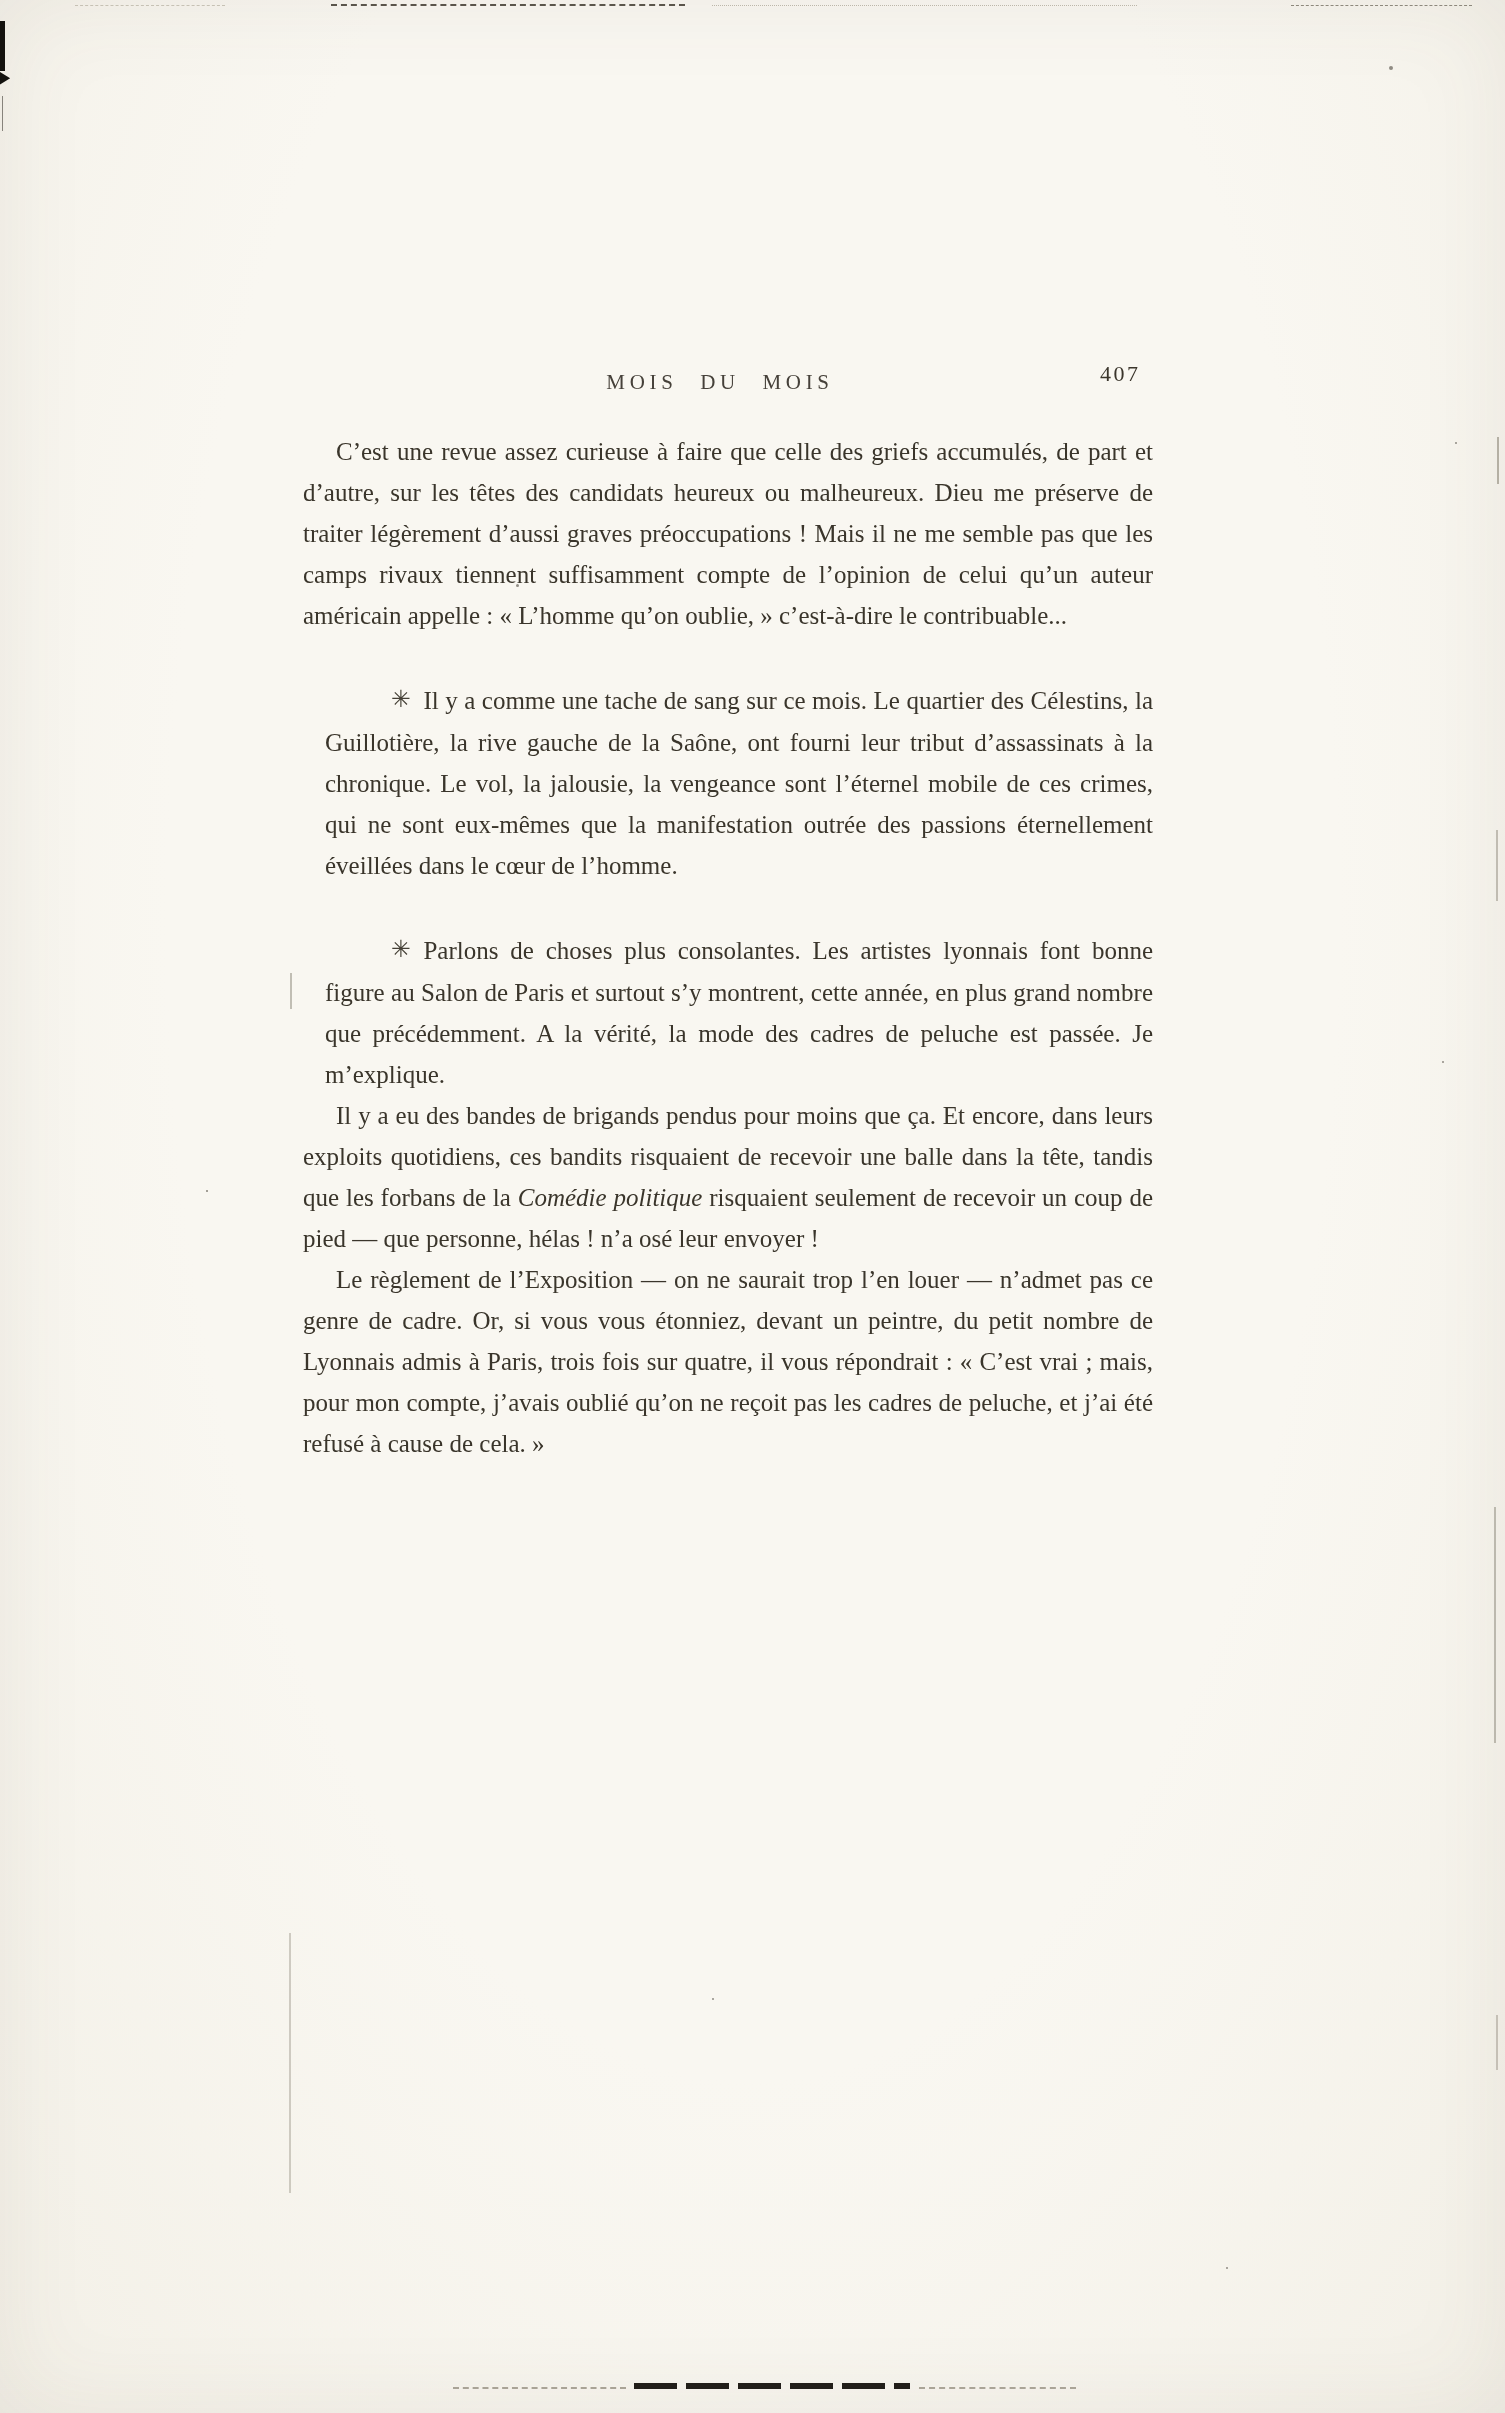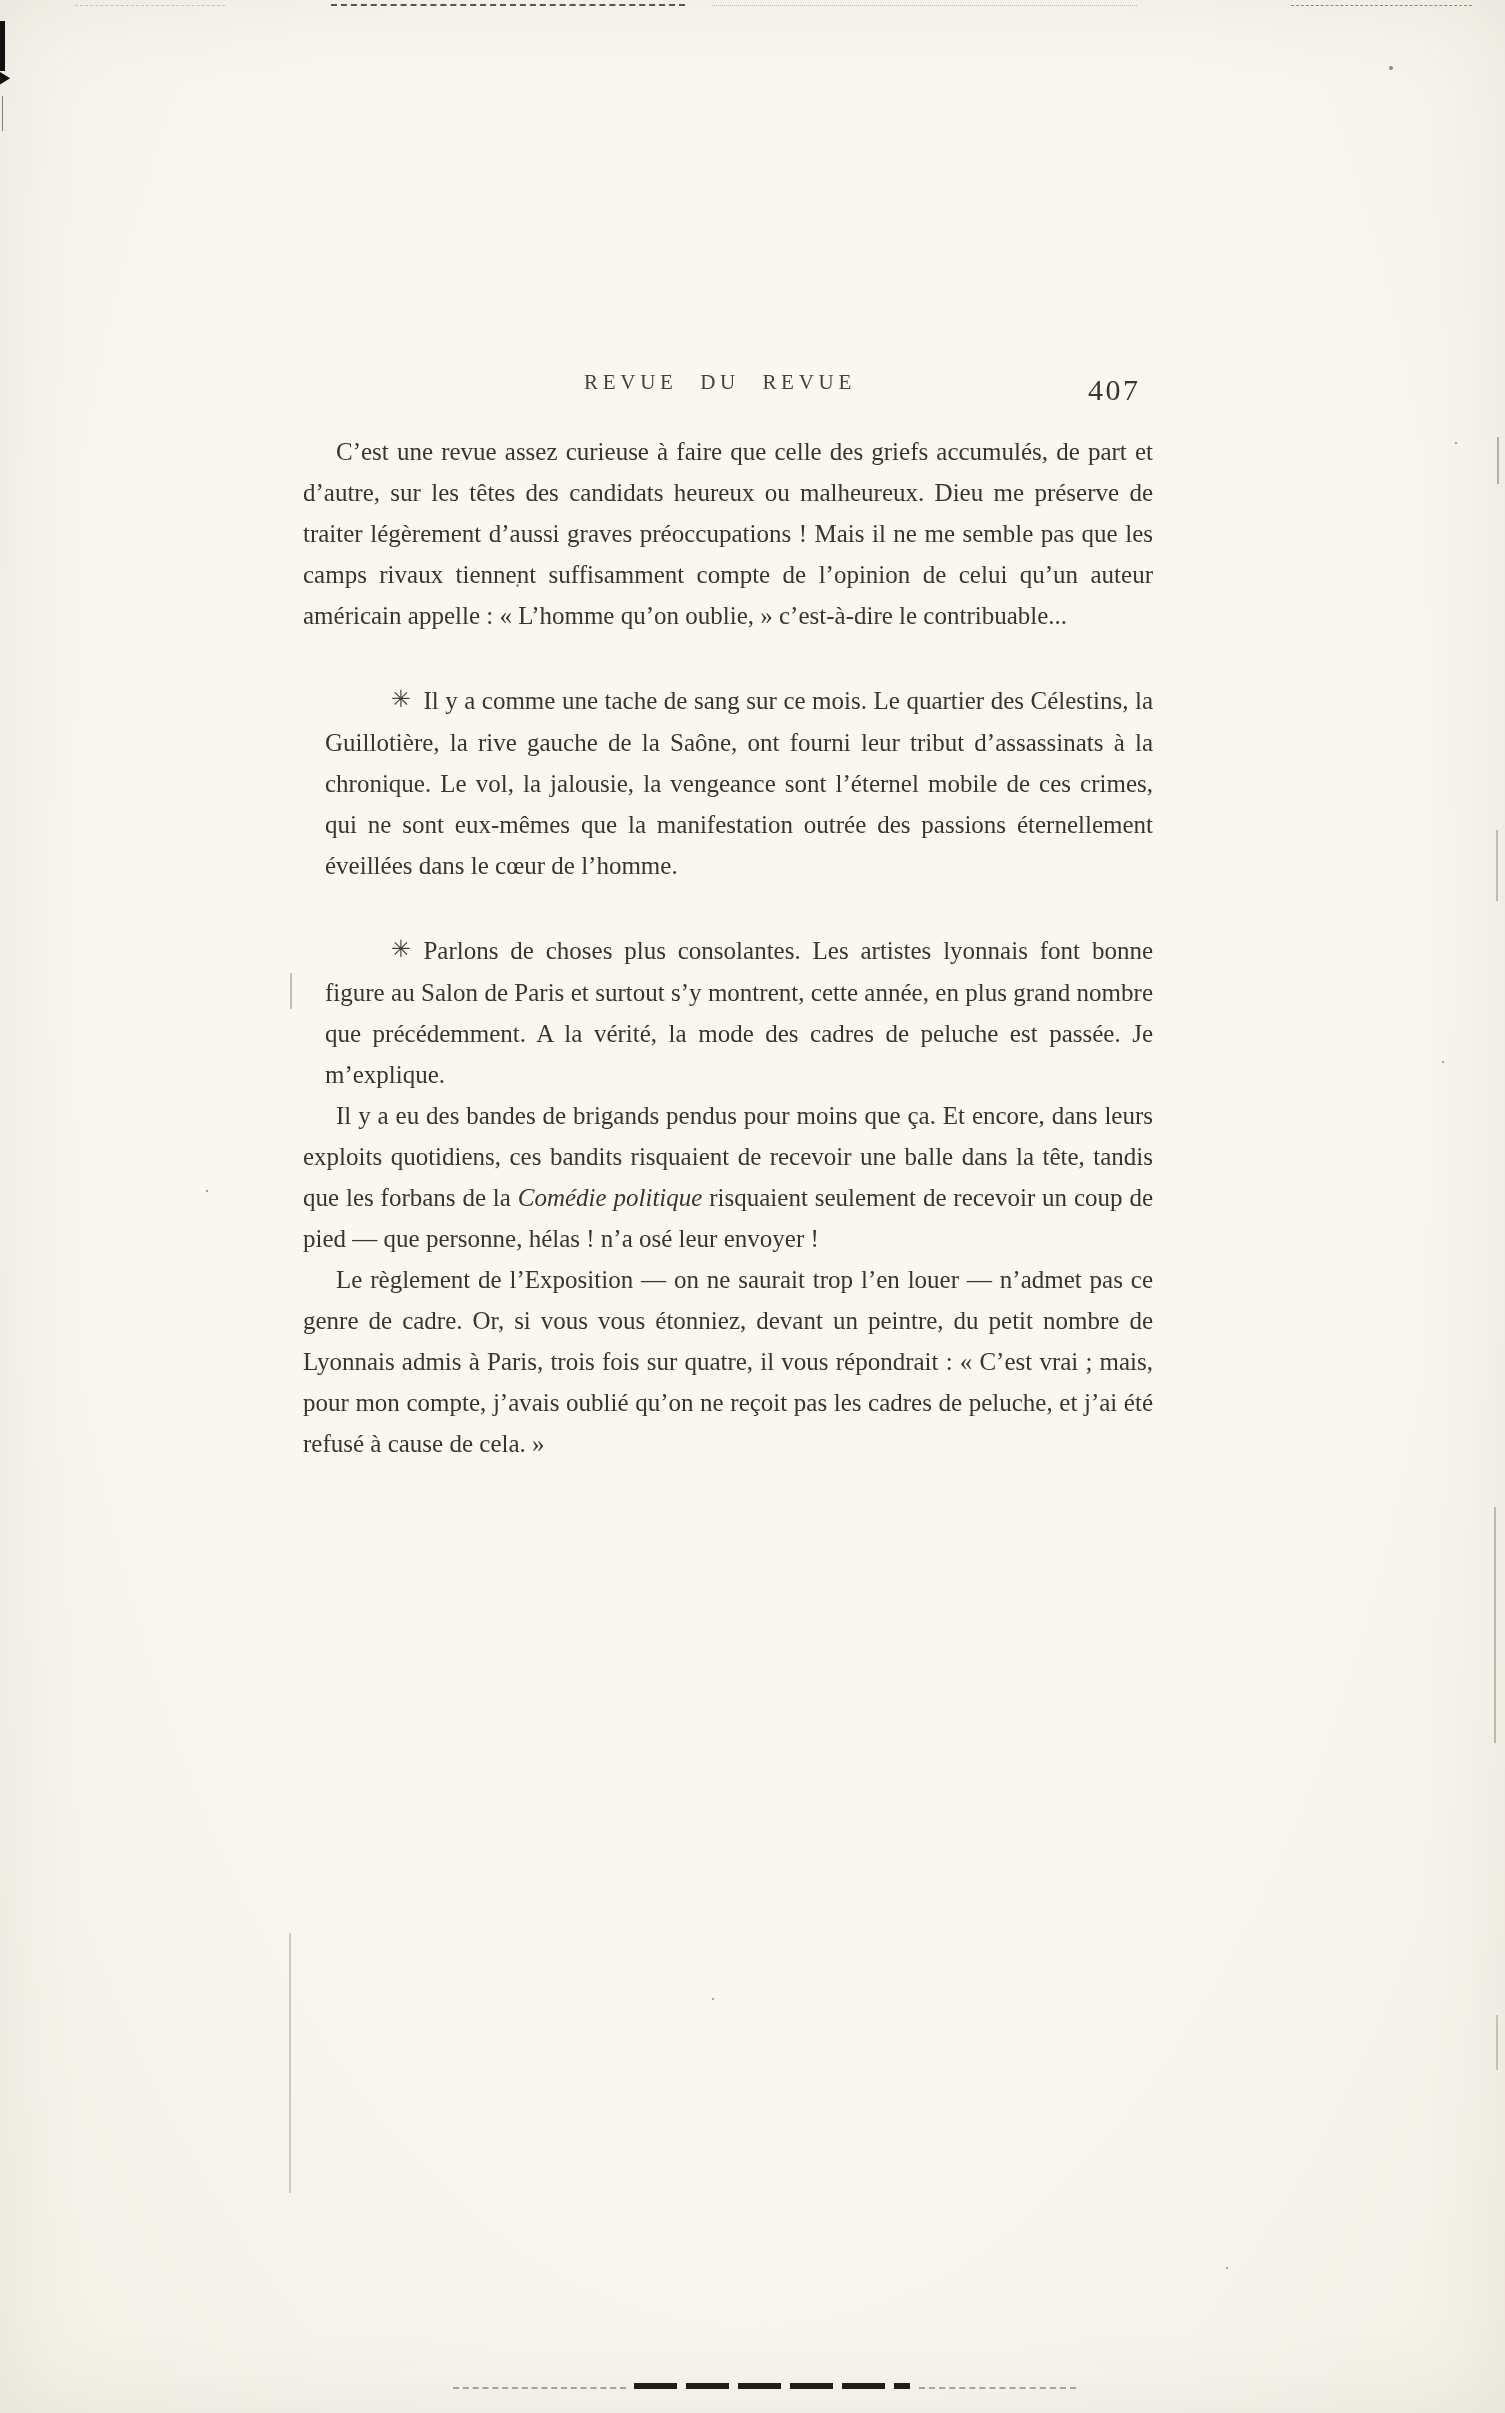--- a/index.html
+++ b/index.html
@@ -33,22 +33,22 @@
     top: 9.4px;
     font-size: 21px;
     letter-spacing: 4.7px;
     word-spacing: 12.6px;
     color: #46413a;
     white-space: nowrap;
   }
   .page-number {
     position: absolute;
     right: 4.7px;
-    top: 12px;
-    font-size: 30px;
+    top: 0;
+    font-size: 22px;
     letter-spacing: 2.4px;
     color: #3a352b;
   }
 
   
   .body-text {
     position: absolute;
     left: 303px;
     top: 431px;
     width: 850px;
@@ -111,21 +111,21 @@
 
   <div class="speck" style="left:1389px; top:66px; width:3.9px; height:3.9px;"></div>
   <div class="speck" style="left:1455px; top:442px; width:2.4px; height:2.4px;"></div>
   <div class="speck" style="left:516px; top:584px; width:3.1px; height:3.1px;"></div>
   <div class="speck" style="left:1442px; top:1061px; width:2.4px; height:2.4px;"></div>
   <div class="speck" style="left:712px; top:1998px; width:2.4px; height:2.4px;"></div>
   <div class="speck" style="left:1226px; top:2267px; width:2.4px; height:2.4px;"></div>
   <div class="speck" style="left:206px; top:1190px; width:1.6px; height:1.6px;"></div>
 
   <div class="running-header">
-    <span class="header-title">REVUE DU REVUE</span>
+    <span class="header-title">MOIS DU MOIS</span>
     <span class="page-number">407</span>
   </div>
 
   <div class="body-text">
 
     <p class="para">
       <span>C’est une revue assez curieuse à faire que celle des griefs accumulés, de part et d’autre, sur les têtes des candidats heureux ou malheureux. Dieu me préserve de traiter légèrement d’aussi graves préoccupations ! Mais il ne me semble pas que les camps rivaux tiennent suffisamment compte de l’opinion de celui qu’un auteur américain appelle : « L’homme qu’on oublie, » c’est-à-dire le contribuable...</span>
     </p>
 
 

